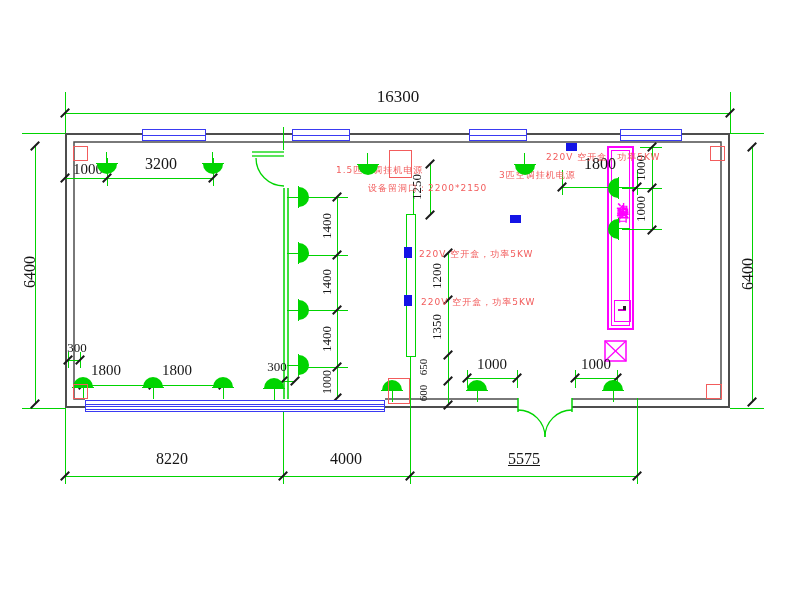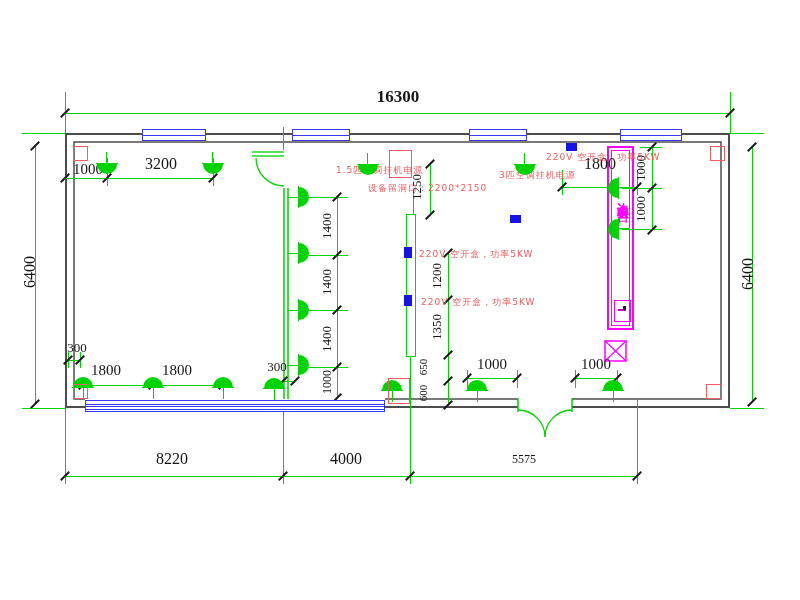--- a/index.html
+++ b/index.html
@@ -148,21 +148,21 @@
     <div class="abs tick" style="left: 569px; top: 377px;"></div>
     <div class="abs tick" style="left: 611px; top: 377px;"></div>
     <div class="abs tick" style="left: 59px; top: 475px;"></div>
     <div class="abs tick" style="left: 277px; top: 475px;"></div>
     <div class="abs tick" style="left: 404px; top: 475px;"></div>
     <div class="abs tick" style="left: 631px; top: 475px;"></div>
     <div class="abs tick" style="left: 29px; top: 145px;"></div>
     <div class="abs tick" style="left: 29px; top: 403px;"></div>
     <div class="abs tick" style="left: 746px; top: 146px;"></div>
     <div class="abs tick" style="left: 746px; top: 401px;"></div>
-    <div class="abs dim-label" style="left: 398px; top: 97px; font-size: 17px; transform: translate(-50%, -50%) rotate(0deg); font-weight: bold;">16300</div>
+    <div class="abs dim-label" style="left: 398px; top: 97px; font-size: 17px; transform: translate(-50%, -50%) rotate(0deg);">16300</div>
     <div class="abs dim-label" style="left: 30px; top: 272px; font-size: 16px; transform: translate(-50%, -50%) rotate(-90deg);">6400</div>
     <div class="abs dim-label" style="left: 748px; top: 274px; font-size: 16px; transform: translate(-50%, -50%) rotate(-90deg);">6400</div>
     <div class="abs dim-label" style="left: 88px; top: 169px; font-size: 15px; transform: translate(-50%, -50%) rotate(0deg);">1000</div>
     <div class="abs dim-label" style="left: 161px; top: 164px; font-size: 16px; transform: translate(-50%, -50%) rotate(0deg);">3200</div>
     <div class="abs dim-label" style="left: 600px; top: 164px; font-size: 16px; transform: translate(-50%, -50%) rotate(0deg);">1800</div>
     <div class="abs dim-label" style="left: 641px; top: 168px; font-size: 13px; transform: translate(-50%, -50%) rotate(-90deg);">1000</div>
     <div class="abs dim-label" style="left: 641px; top: 209px; font-size: 13px; transform: translate(-50%, -50%) rotate(-90deg);">1000</div>
     <div class="abs dim-label" style="left: 417px; top: 187px; font-size: 13px; transform: translate(-50%, -50%) rotate(-90deg);">1250</div>
     <div class="abs dim-label" style="left: 327px; top: 226px; font-size: 13px; transform: translate(-50%, -50%) rotate(-90deg);">1400</div>
     <div class="abs dim-label" style="left: 327px; top: 282px; font-size: 13px; transform: translate(-50%, -50%) rotate(-90deg);">1400</div>
@@ -173,21 +173,21 @@
     <div class="abs dim-label" style="left: 423px; top: 367px; font-size: 11px; transform: translate(-50%, -50%) rotate(-90deg);">650</div>
     <div class="abs dim-label" style="left: 423px; top: 393px; font-size: 11px; transform: translate(-50%, -50%) rotate(-90deg);">600</div>
     <div class="abs dim-label" style="left: 77px; top: 348px; font-size: 13px; transform: translate(-50%, -50%) rotate(0deg);">300</div>
     <div class="abs dim-label" style="left: 106px; top: 370px; font-size: 15px; transform: translate(-50%, -50%) rotate(0deg);">1800</div>
     <div class="abs dim-label" style="left: 177px; top: 370px; font-size: 15px; transform: translate(-50%, -50%) rotate(0deg);">1800</div>
     <div class="abs dim-label" style="left: 277px; top: 367px; font-size: 13px; transform: translate(-50%, -50%) rotate(0deg);">300</div>
     <div class="abs dim-label" style="left: 492px; top: 364px; font-size: 15px; transform: translate(-50%, -50%) rotate(0deg);">1000</div>
     <div class="abs dim-label" style="left: 596px; top: 364px; font-size: 15px; transform: translate(-50%, -50%) rotate(0deg);">1000</div>
     <div class="abs dim-label" style="left: 172px; top: 459px; font-size: 16px; transform: translate(-50%, -50%) rotate(0deg);">8220</div>
     <div class="abs dim-label" style="left: 346px; top: 459px; font-size: 16px; transform: translate(-50%, -50%) rotate(0deg);">4000</div>
-    <div class="abs dim-label" style="left: 524px; top: 459px; font-size: 12px; transform: translate(-50%, -50%) rotate(0deg);">5575</div>
+    <div class="abs dim-label" style="left: 524px; top: 459px; font-size: 16px; transform: translate(-50%, -50%) rotate(0deg); text-decoration: underline;">5575</div>
     <div class="abs red-note" style="left: 336px; top: 164px;">1.5匹空调挂机电源</div>
     <div class="abs red-note" style="left: 499px; top: 169px;">3匹空调挂机电源</div>
     <div class="abs red-note" style="left: 368px; top: 182px;">设备留洞口：2200*2150</div>
     <div class="abs red-note" style="left: 546px; top: 151px;">220V 空开盒，功率5KW</div>
     <div class="abs red-note" style="left: 419px; top: 248px;">220V 空开盒，功率5KW</div>
     <div class="abs red-note" style="left: 421px; top: 296px;">220V 空开盒，功率5KW</div>
     <div class="abs" style="left: 95px; top: 152px; width: 24px; height: 24px; transform: rotate(0deg);">
       <div class="abs" style="left: 11px; top: 0px; width: 0px; height: 12px; border-left: 1.6px solid rgb(0, 212, 0);"></div>
       <div class="abs" style="left: 1px; top: 11px; width: 22px; height: 0px; border-top: 1.6px solid rgb(0, 212, 0);"></div>
       <div class="abs" style="left: 2px; top: 12px; width: 20px; height: 10px; background: rgb(0, 212, 0); border-radius: 0px 0px 10px 10px;"></div>

